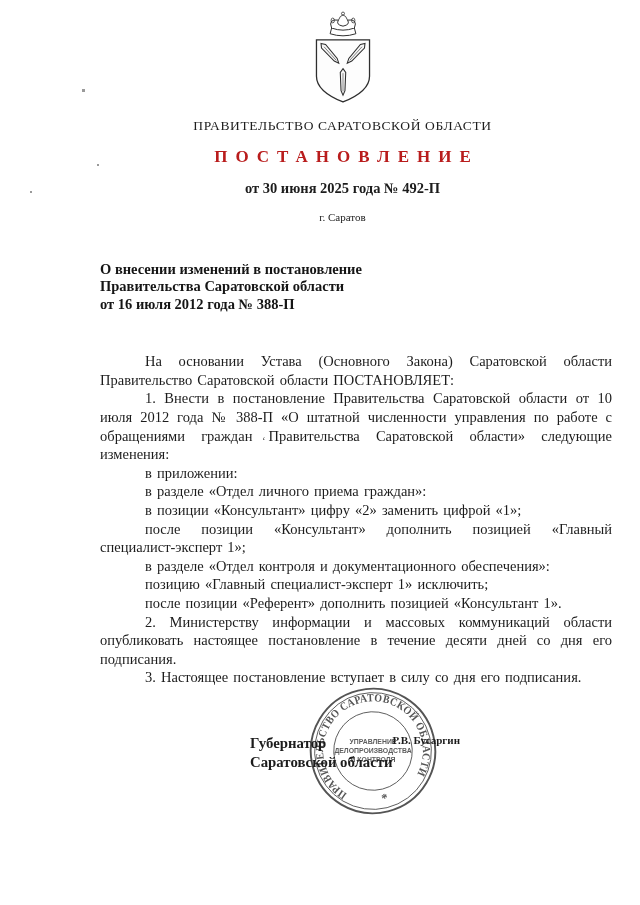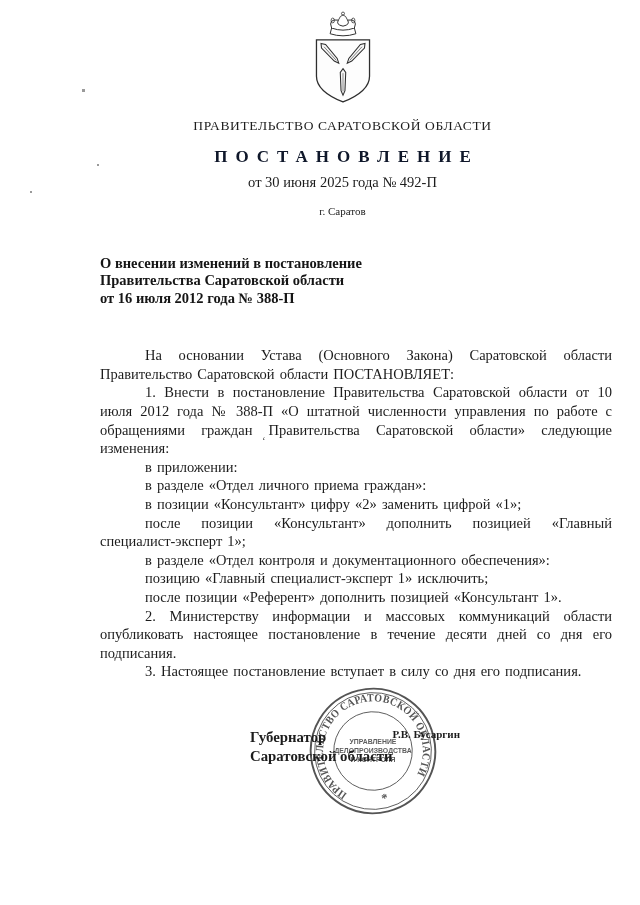--- a/index.html
+++ b/index.html
@@ -21,23 +21,23 @@
     font-size: 13.5px;
     letter-spacing: 0.6px;
     color: #1e1e1e;
   }
   .doc-type {
     margin-top: 13px;
     font-size: 17px;
     font-weight: bold;
     letter-spacing: 8px;
     text-indent: 8px; 
-    color: #0f172a;
+    color: #b91c1c;
   }
-  .date-line { margin-top: 7px; font-size: 14.5px; }
+  .date-line { margin-top: 13px; font-size: 14.5px; font-weight: bold; }
   .city { margin-top: 14px; font-size: 11px; }
 
   
   .title-block {
     margin: 38px 28px 16px 100px;
     font-size: 14.5px;
     font-weight: bold;
     line-height: 17.4px;
     color: #151515;
   }

